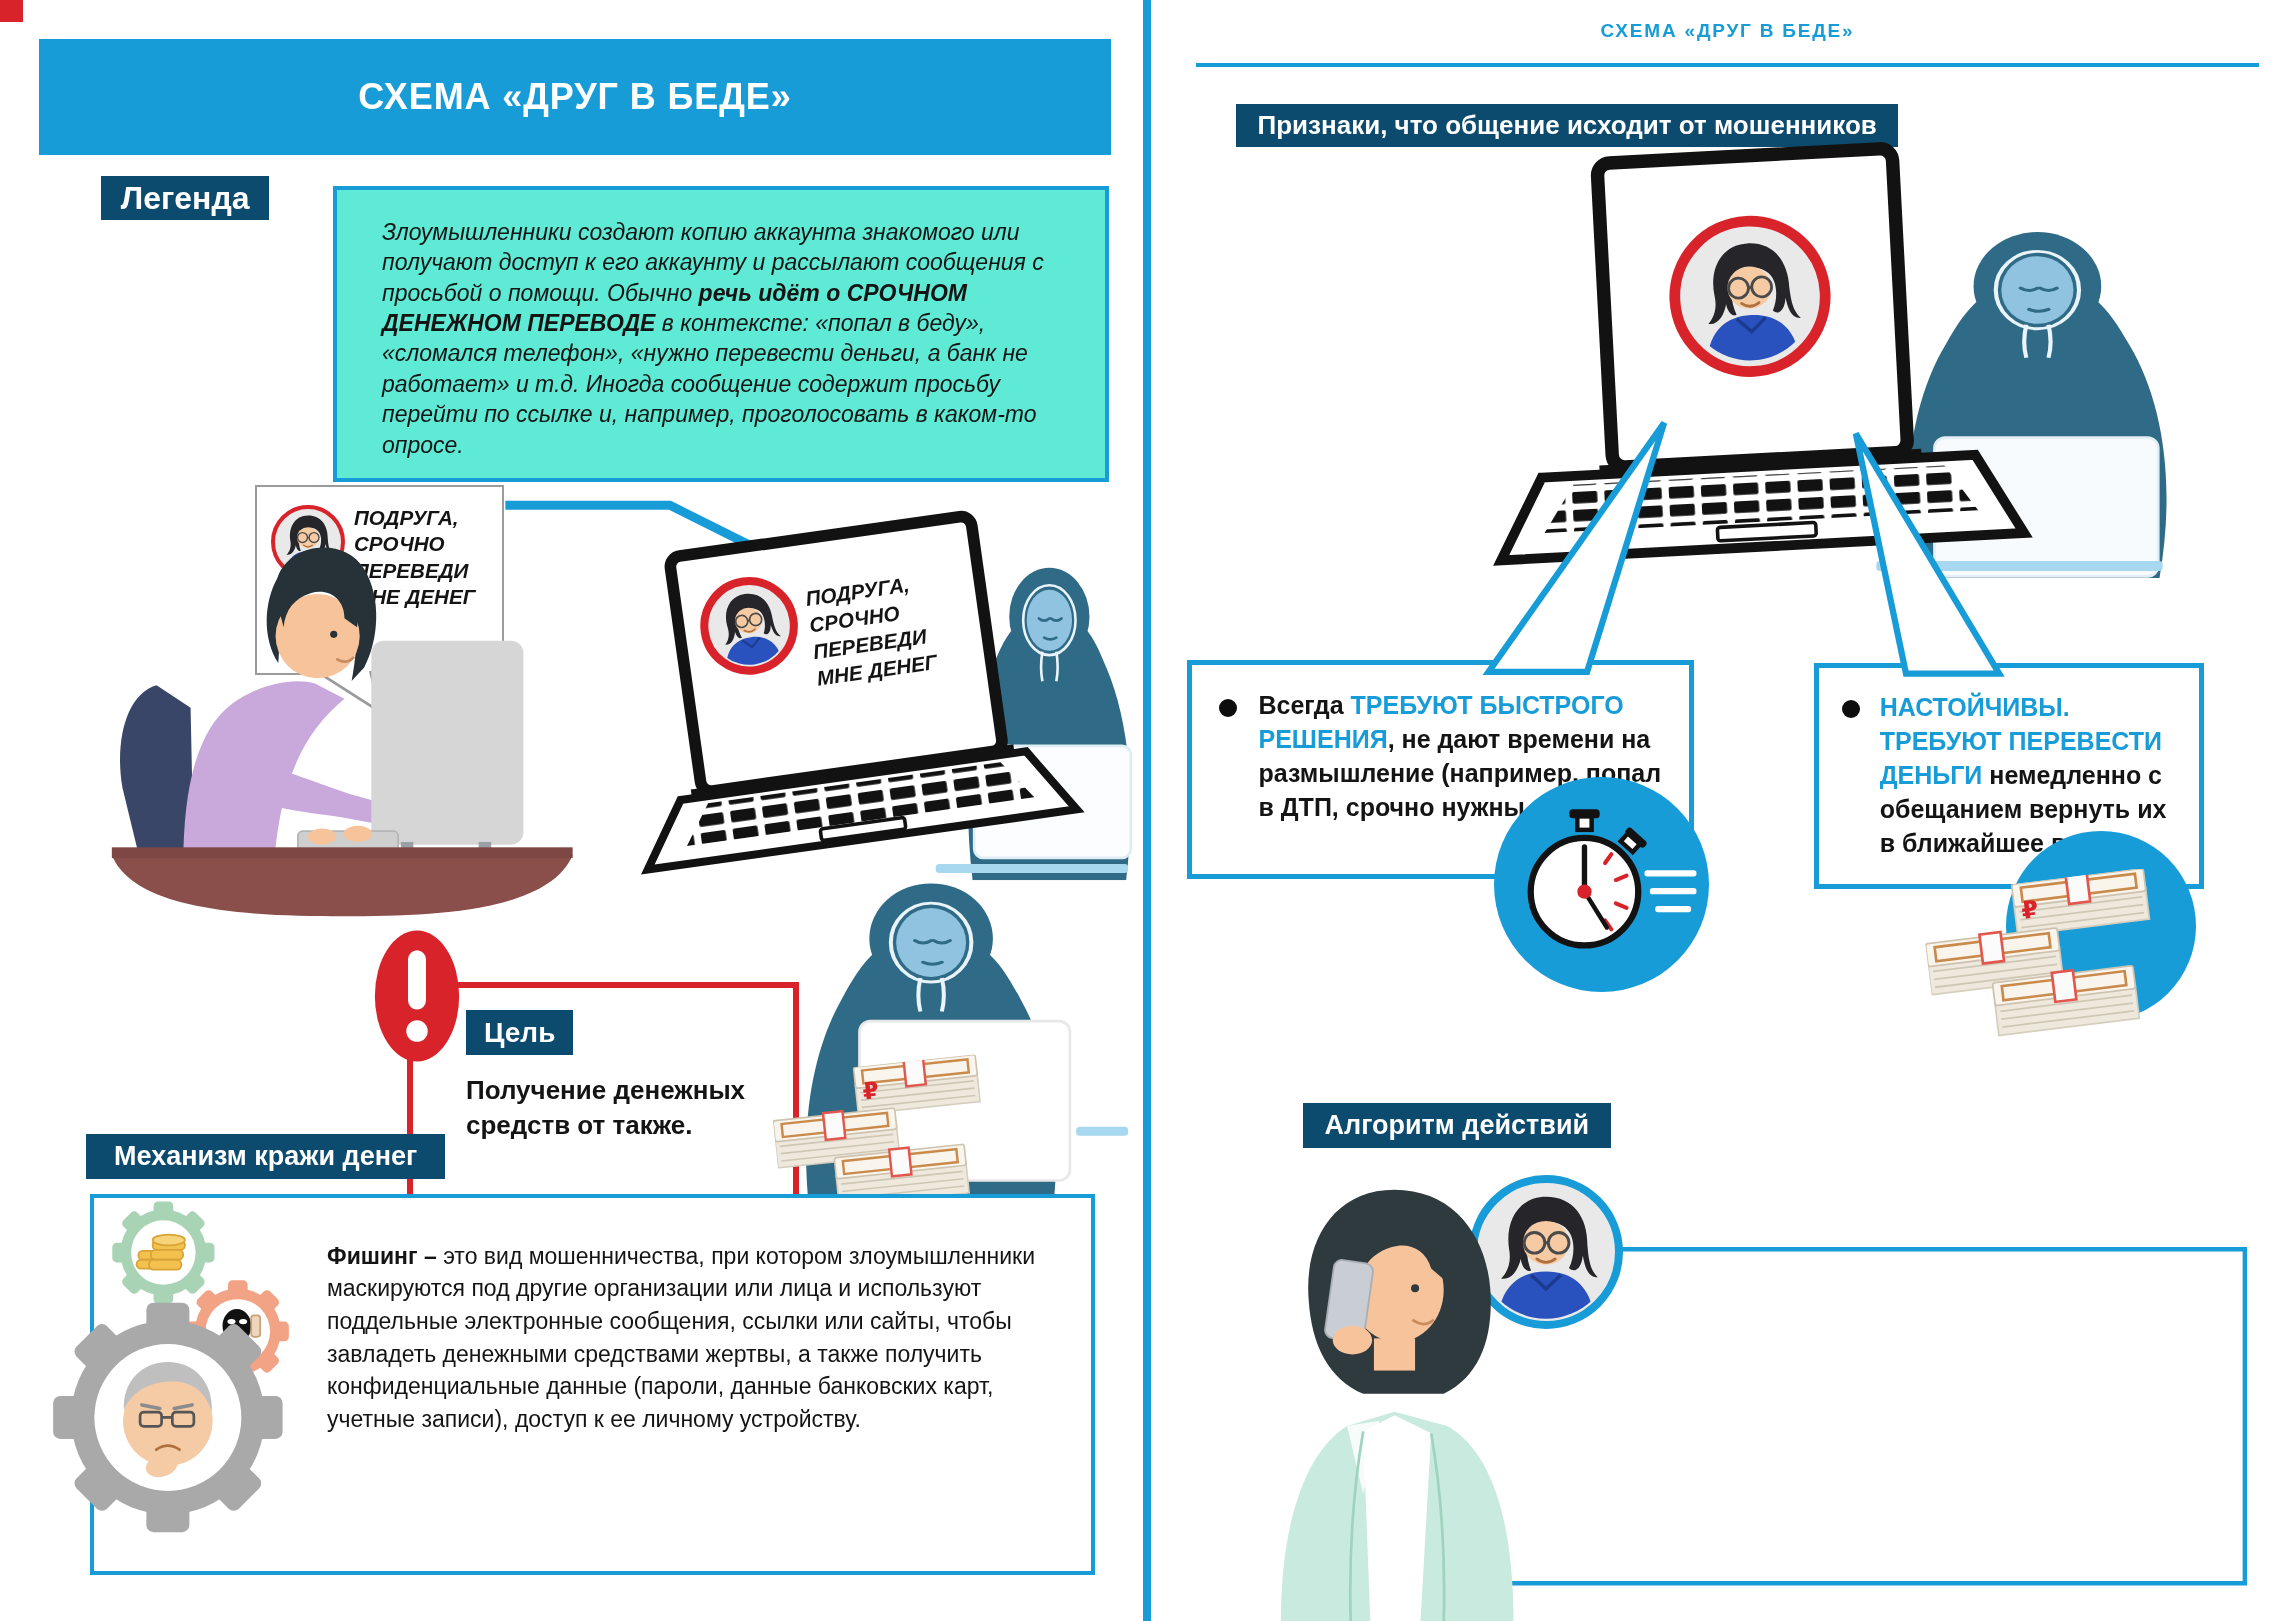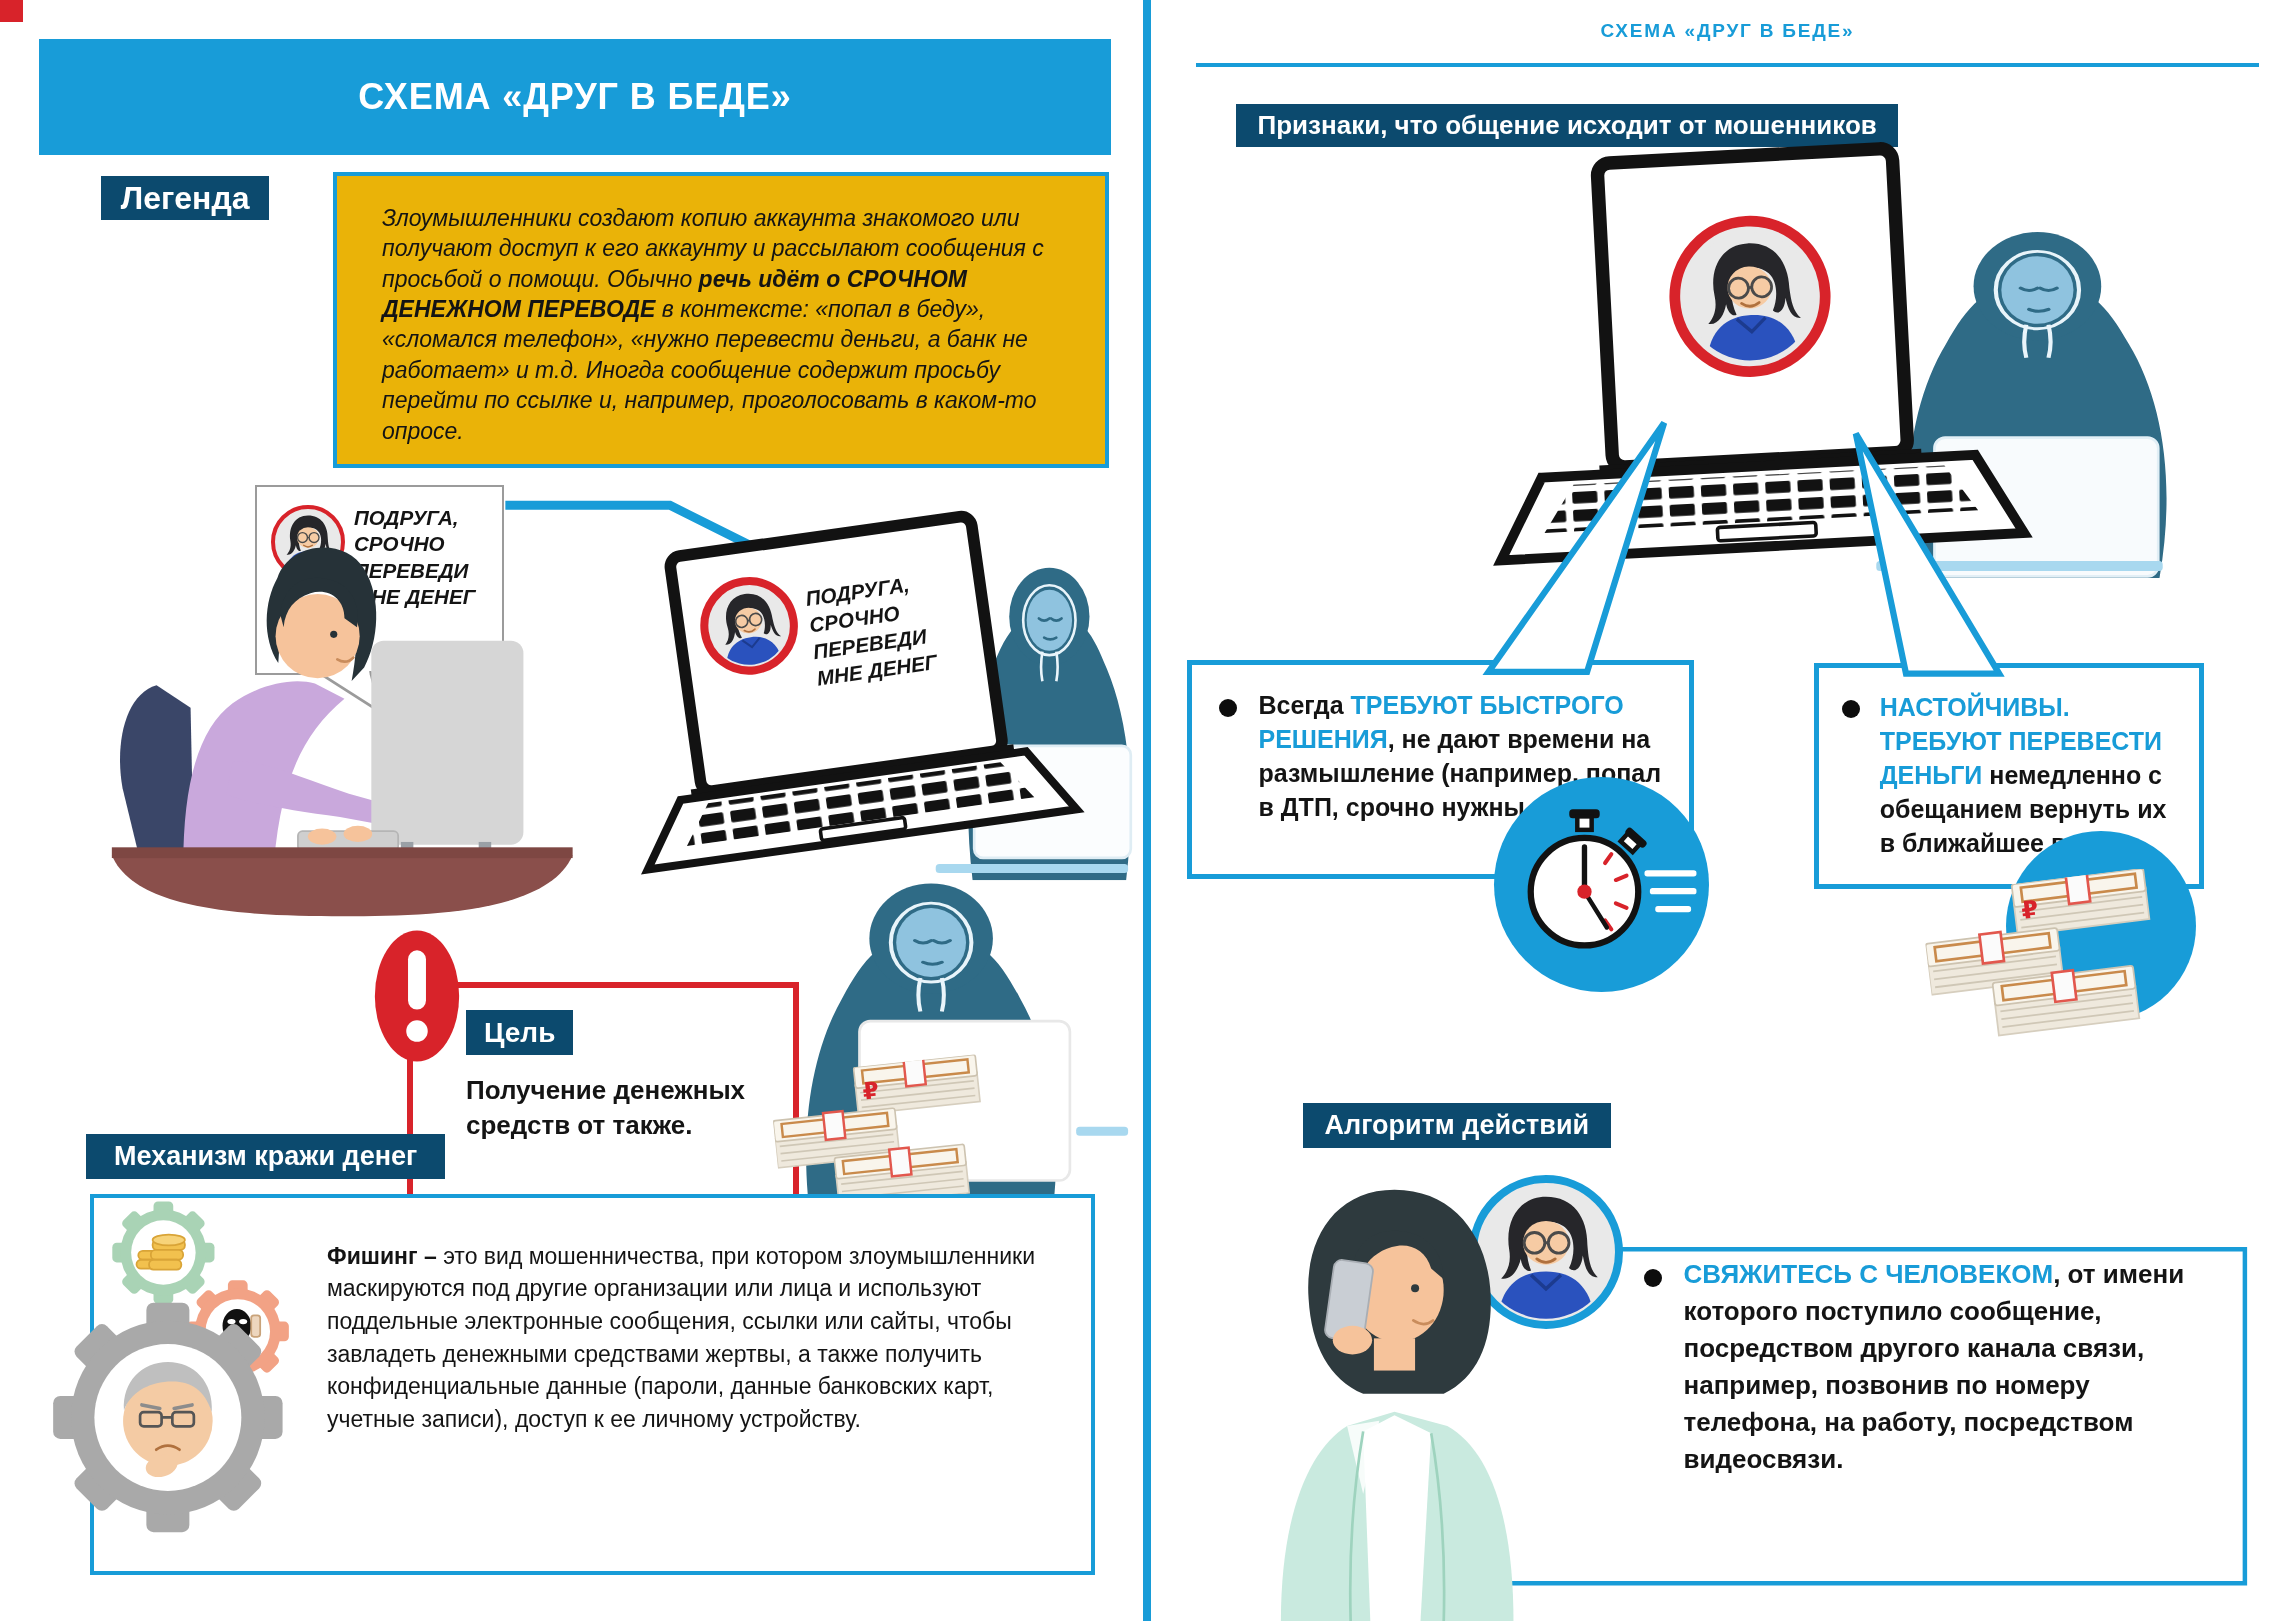--- a/index.html
+++ b/index.html
@@ -89,21 +89,21 @@
 </svg>
 
 <div class="abs" style="left:0;top:0;width:23px;height:21.5px;background:#D8232A"></div>
 
 <div class="abs" style="left:39px;top:39px;width:1072px;height:116px;background:#189CD8;display:flex;align-items:center;justify-content:center;">
   <div style="color:#fff;font-weight:700;font-size:36px;letter-spacing:0.9px;">СХЕМА «ДРУГ В БЕДЕ»</div>
 </div>
 
 <div class="abs badge" style="left:101px;top:176px;font-size:32px;line-height:44px;padding:0 19.7px;">Легенда</div>
 
-<div class="abs" style="left:333px;top:172px;width:776px;height:296px;border:4.5px solid #189CD8;background:#eab308;box-sizing:border-box;">
+<div class="abs" style="left:333px;top:186px;width:776px;height:296px;border:4.5px solid #189CD8;background:#5eead4;box-sizing:border-box;">
   <div class="it" style="padding:27px 40px 0 45px;font-size:23px;line-height:1.32;color:#141414;"><span>Злоумышленники создают копию аккаунта знакомого или получают доступ к его аккаунту и рассылают сообщения с просьбой о помощи. Обычно </span><span class="b">речь идёт о СРОЧНОМ ДЕНЕЖНОМ ПЕРЕВОДЕ</span><span> в контексте: «попал в беду», «сломался телефон», «нужно перевести деньги, а банк не работает» и т.д. Иногда сообщение содержит просьбу перейти по ссылке и, например, проголосовать в каком-то опросе.</span></div>
 </div>
 
 <div class="abs" style="left:255px;top:485px;width:249px;height:190px;background:#fff;border:2.7px solid #9B9B9B;box-sizing:border-box;">
   <div class="abs" style="left:14.3px;top:18px;width:66px;height:66px;border:4.5px solid #D8232A;border-radius:50%;background:#E9E9E9;overflow:hidden;">
     <svg width="66" height="66" viewBox="0 0 120 120">
         <use href="#sym-avatar"></use>
       </svg>
   </div>
   <div class="abs b it" style="left:97px;top:18px;font-size:20.6px;line-height:1.28;color:#141414;">
@@ -371,18 +371,14 @@
   <ellipse cx="138" cy="208" rx="22" ry="16" fill="#F6C39B"></ellipse>
   <rect x="162" y="206" width="46" height="36" fill="#F6C39B"></rect>
   <path d="M58,523 C58,402 90,330 132,304 L185,288 L244,304 C290,330 318,402 318,523 Z" fill="#C9EADF"></path>
   <path d="M150,310 L185,292 L226,312 L214,523 L158,523 Z" fill="#fff"></path>
   <path d="M132,304 L168,298 L150,380 Z" fill="#fff" opacity="0.85"></path>
   <path d="M150,310 C138,380 134,450 136,523" fill="none" stroke="#9ED3BE" stroke-width="3"></path>
   <path d="M226,312 C238,382 242,452 240,523" fill="none" stroke="#9ED3BE" stroke-width="3"></path>
 </svg>
 
 <div class="abs" style="left:1644px;top:1256px;width:591px;">
-  <div style="display:flex;">
-    <div class="bullet-dot" style="margin-top:12.5px;"></div>
-    <div class="b" style="margin-left:21.5px;font-size:26px;line-height:1.42;width:537px;"><span class="accent">СВЯЖИТЕСЬ С ЧЕЛОВЕКОМ</span><span>, от имени которого поступило сообщение, посредством другого канала связи, например, позвонив по номеру телефона, на работу, посредством видеосвязи.</span></div>
-  </div>
 </div>
 
 
 </body></html>

